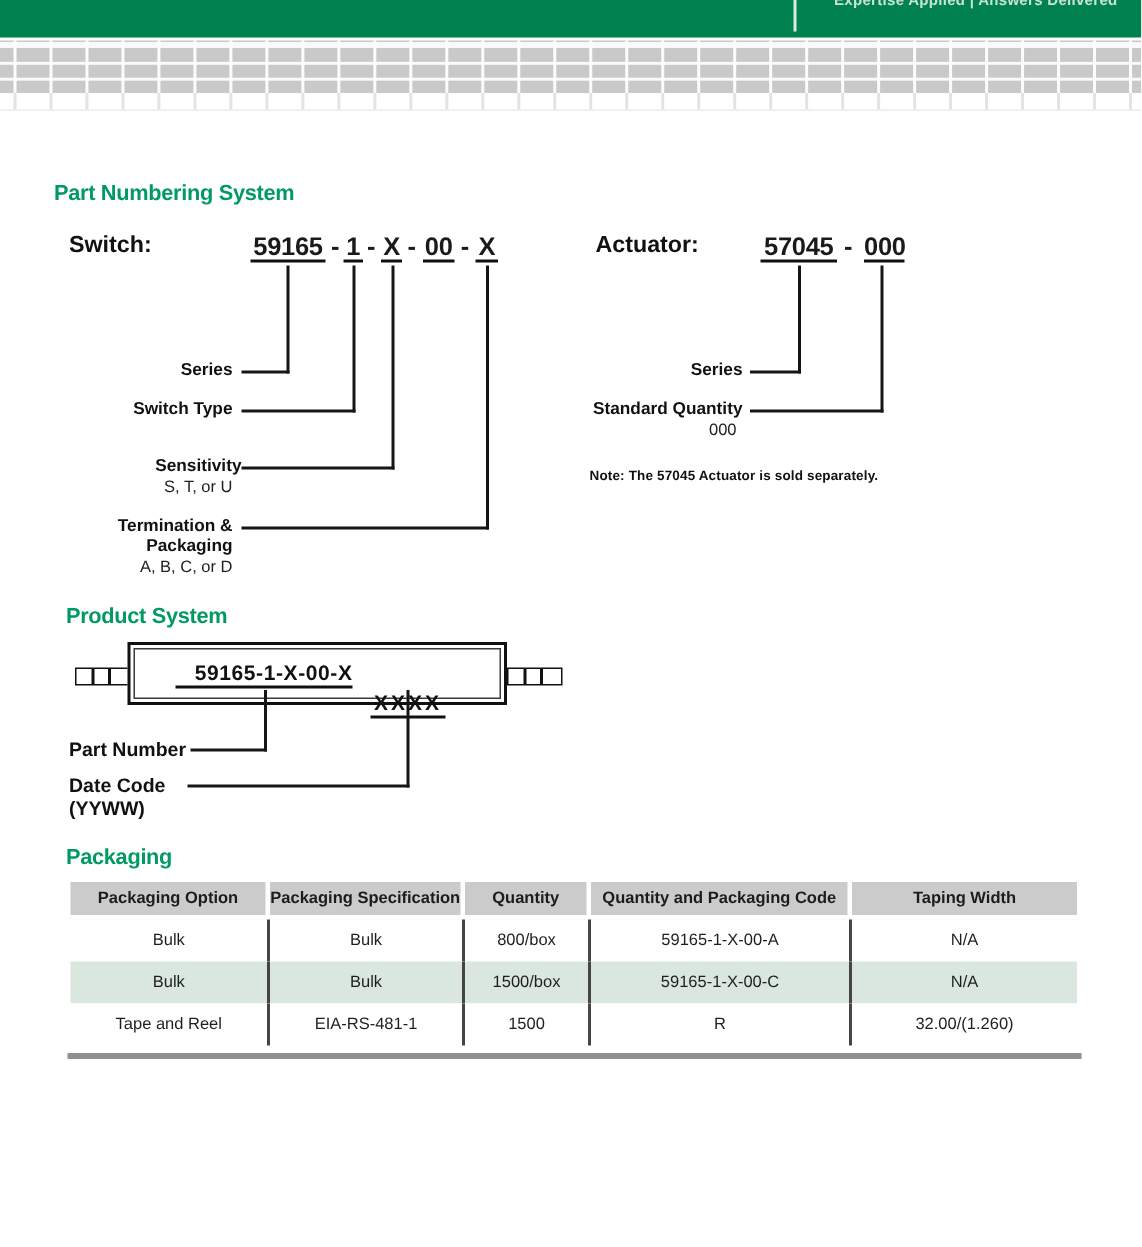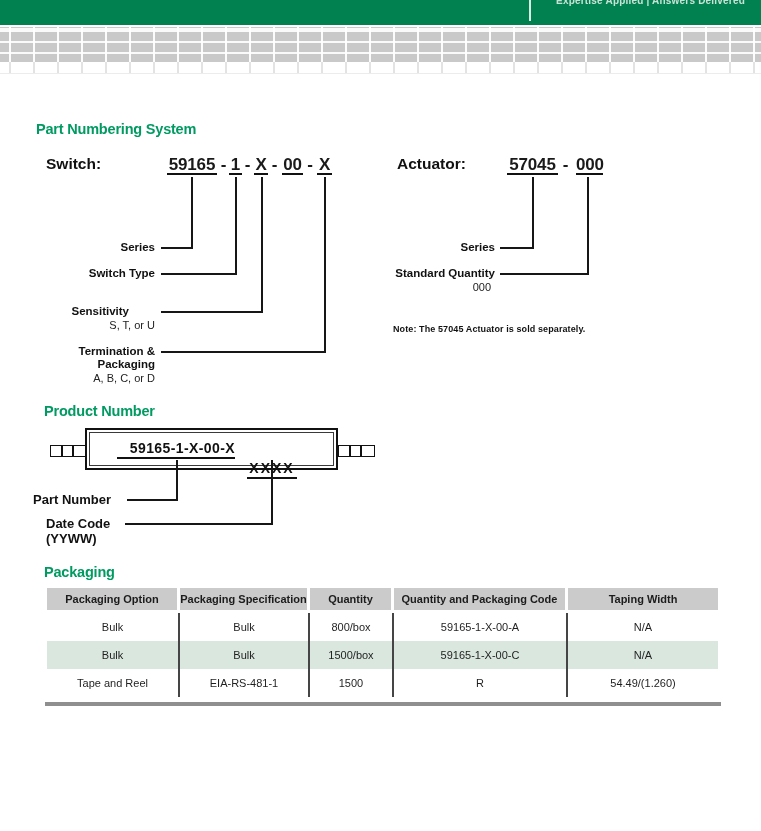--- a/index.html
+++ b/index.html
@@ -27,21 +27,21 @@
   .page-title{position:absolute;left:47px;top:27px;height:35px;line-height:35px;font-size:20px;font-weight:bold;color:#161616;letter-spacing:-0.4px;white-space:nowrap;}
   
   .green-h{position:absolute;font-size:14.5px;font-weight:bold;color:#009A62;letter-spacing:-0.2px;white-space:nowrap;}
   
   .pn-label{position:absolute;font-size:15.5px;font-weight:bold;color:#111;white-space:nowrap;}
   .seg{position:absolute;top:155px;height:18px;font-size:17px;font-weight:bold;text-align:center;border-bottom:2.5px solid #111;letter-spacing:-0.2px;}
   .segdash{position:absolute;top:155px;height:18px;font-size:17px;font-weight:bold;text-align:center;}
   .ln{position:absolute;background:#161616;}
   .callout-label{position:absolute;font-size:11.5px;font-weight:bold;color:#111;text-align:right;white-space:nowrap;}
   .callout-sub{position:absolute;font-size:11px;color:#222;text-align:right;white-space:nowrap;}
-  .note-text{position:absolute;font-size:9px;font-weight:bold;color:#111;white-space:nowrap;letter-spacing:.1px;margin-top:12px;}
+  .note-text{position:absolute;font-size:9px;font-weight:bold;color:#111;white-space:nowrap;letter-spacing:.1px;}
   
   .switch-body{position:absolute;left:85px;top:428px;width:253px;height:42px;border:2px solid #111;background:#fff;box-sizing:border-box;}
   .switch-body-inner{position:absolute;left:2px;top:2px;right:2px;bottom:2px;border:1px solid #3a3a3a;}
   .lead{position:absolute;top:445px;width:37px;height:12px;border:1.8px solid #111;background:#fff;box-sizing:border-box;}
   .lead .tick{position:absolute;top:0;bottom:0;width:1.6px;background:#111;}
   .marking-text{position:absolute;top:440px;font-size:14px;font-weight:bold;color:#111;text-align:center;border-bottom:2px solid #111;padding-bottom:1px;white-space:nowrap;}
   .marking-label{position:absolute;font-size:13px;font-weight:bold;color:#111;white-space:nowrap;}
   
   .pkg-table{position:absolute;left:47px;top:588px;width:671px;border-collapse:separate;border-spacing:0;table-layout:fixed;font-family:"Liberation Sans", sans-serif;}
   .pkg-table th{background:#CBCBCB;height:25px;font-size:11px;font-weight:bold;color:#1c1c1c;text-align:center;vertical-align:middle;border-right:3px solid #fff;border-bottom:3px solid #fff;padding:0;box-sizing:border-box;}
@@ -80,63 +80,63 @@
   <div class="ln" style="left:161px;top:247px;width:32px;height:2px;"></div>
   <div class="ln" style="left:235px;top:177px;width:2px;height:98px;"></div>
   <div class="ln" style="left:161px;top:273px;width:76px;height:2px;"></div>
   <div class="ln" style="left:261px;top:177px;width:2px;height:136px;"></div>
   <div class="ln" style="left:161px;top:311px;width:102px;height:2px;"></div>
   <div class="ln" style="left:324px;top:177px;width:2px;height:176px;"></div>
   <div class="ln" style="left:161px;top:351px;width:165px;height:2px;"></div>
 
   <div class="callout-label" style="right:606px;top:241px;">Series</div>
   <div class="callout-label" style="right:606px;top:267px;">Switch Type</div>
-  <div class="callout-label" style="right:632px;top:305px;padding-left:35px;">Sensitivity</div>
+  <div class="callout-label" style="right:600px;top:305px;padding-left:35px;">Sensitivity</div>
   <div class="callout-sub" style="right:606px;top:319px;">S, T, or U</div>
   <div class="callout-label" style="right:606px;top:345px;">Termination &amp;</div>
   <div class="callout-label" style="right:606px;top:358px;">Packaging</div>
   <div class="callout-sub" style="right:606px;top:372px;">A, B, C, or D</div>
 
   <div class="pn-label" style="left:397px;top:155px;">Actuator:</div>
   <div class="seg" style="left:507px;width:51px;">57045</div>
   <div class="segdash" style="left:559px;width:13px;">-</div>
   <div class="seg" style="left:576px;width:27px;">000</div>
 
   <div class="ln" style="left:532px;top:177px;width:2px;height:72px;"></div>
   <div class="ln" style="left:500px;top:247px;width:34px;height:2px;"></div>
   <div class="ln" style="left:587px;top:177px;width:2px;height:98px;"></div>
   <div class="ln" style="left:500px;top:273px;width:89px;height:2px;"></div>
 
   <div class="callout-label" style="right:266px;top:241px;">Series</div>
   <div class="callout-label" style="right:266px;top:267px;">Standard Quantity</div>
   <div class="callout-sub" style="right:270px;top:281px;">000</div>
   <div class="note-text" style="left:393px;top:312px;">Note: The 57045 Actuator is sold separately.</div>
 
-  <div class="green-h" style="left:44px;top:403px;">Product Number</div>
+  <div class="green-h" style="left:44px;top:403px;">Product System</div>
 
   <div class="lead" style="left:50px;">
     <span class="tick" style="left:10px;"></span>
     <span class="tick" style="left:21px;"></span>
   </div>
   <div class="switch-body">
     <div class="switch-body-inner"></div>
   </div>
   <div class="lead" style="left:338px;">
     <span class="tick" style="left:10px;"></span>
     <span class="tick" style="left:21px;"></span>
   </div>
   <div class="marking-text" style="left:117px;width:118px;letter-spacing:.4px;text-align:right;">59165-1-X-00-X</div>
   <div class="marking-text" style="left:247px;width:50px;letter-spacing:2px;margin-top:20px;">XXXX</div>
 
   <div class="ln" style="left:176px;top:460px;width:2px;height:41px;"></div>
   <div class="ln" style="left:127px;top:499px;width:51px;height:2px;"></div>
   <div class="ln" style="left:271px;top:460px;width:2px;height:65px;"></div>
   <div class="ln" style="left:125px;top:523px;width:148px;height:2px;"></div>
 
-  <div class="marking-label" style="left:33px;top:492px;">Part Number</div>
+  <div class="marking-label" style="left:46px;top:492px;">Part Number</div>
   <div class="marking-label" style="left:46px;top:516px;">Date Code</div>
   <div class="marking-label" style="left:46px;top:531px;">(YYWW)</div>
 
   <div class="green-h" style="left:44px;top:564px;">Packaging</div>
 
   <table class="pkg-table">
     <colgroup>
       <col style="width:133px">
         <col style="width:130px">
         <col style="width:84px">
@@ -165,19 +165,19 @@
         <td>Bulk</td>
         <td>1500/box</td>
         <td>59165-1-X-00-C</td>
         <td>N/A</td>
       </tr>
       <tr>
         <td>Tape and Reel</td>
         <td>EIA-RS-481-1</td>
         <td>1500</td>
         <td>R</td>
-        <td>54.49/(1.260)</td>
+        <td>32.00/(1.260)</td>
       </tr>
     </tbody>
   </table>
   <div class="table-bottom-bar"></div>
 
 </div>
 
 </body></html>

